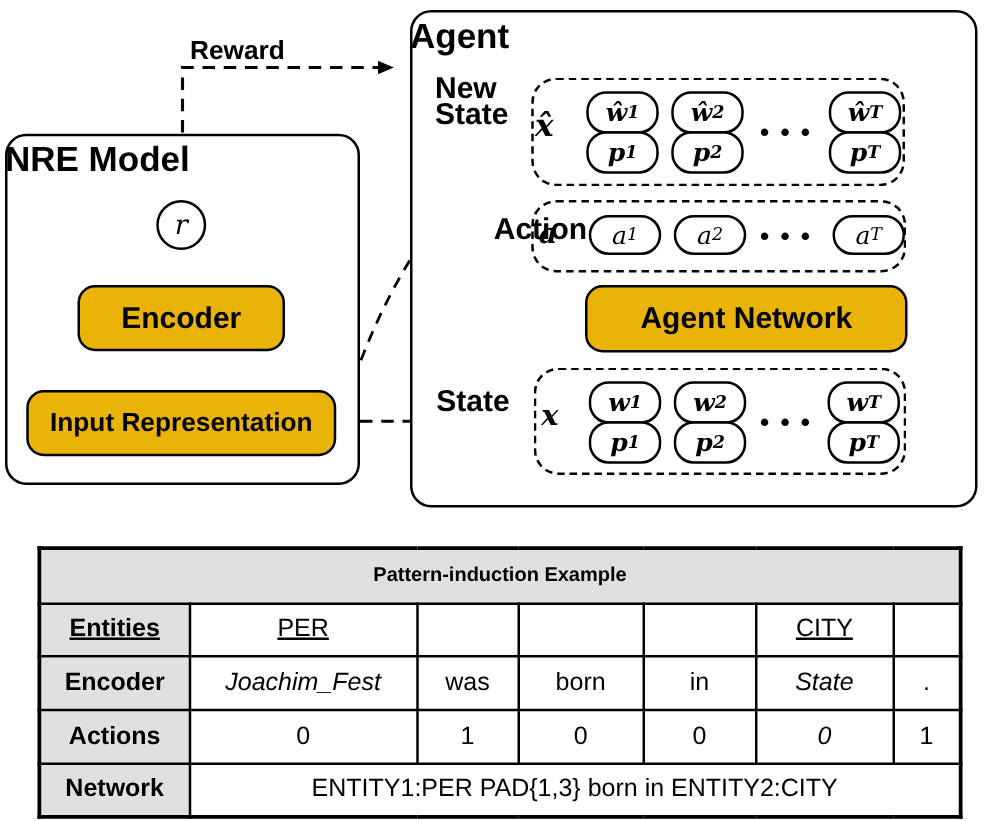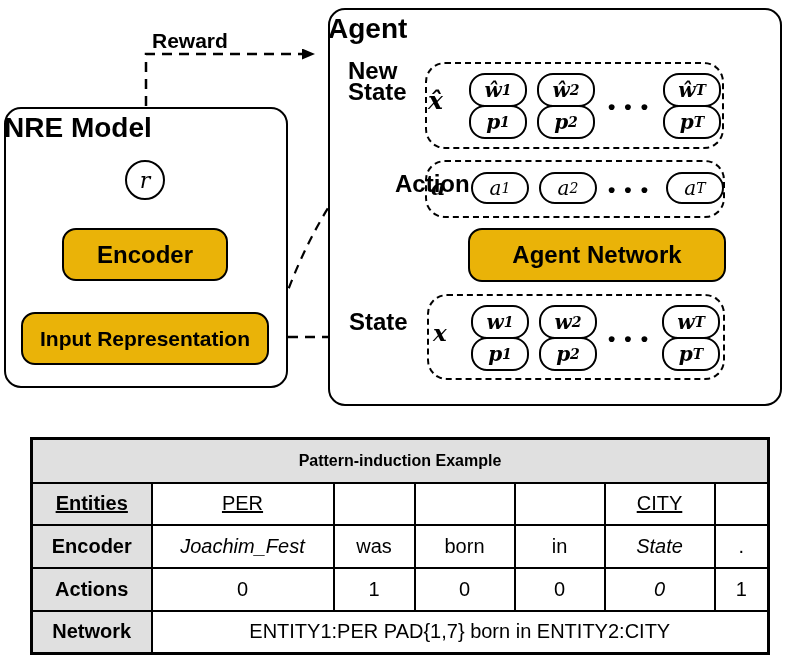--- a/index.html
+++ b/index.html
@@ -196,18 +196,18 @@
       <td class="rowlabel">Actions</td>
       <td>0</td>
       <td>1</td>
       <td>0</td>
       <td>0</td>
       <td class="it">0</td>
       <td>1</td>
     </tr>
     <tr style="height:43px;">
       <td class="rowlabel">Network</td>
-      <td colspan="6">ENTITY1:PER PAD{1,7} born in ENTITY2:CITY</td>
+      <td colspan="6">ENTITY1:PER PAD{1,3} born in ENTITY2:CITY</td>
     </tr>
   </tbody>
     </table>
 
 </div>
 
 </body></html>

